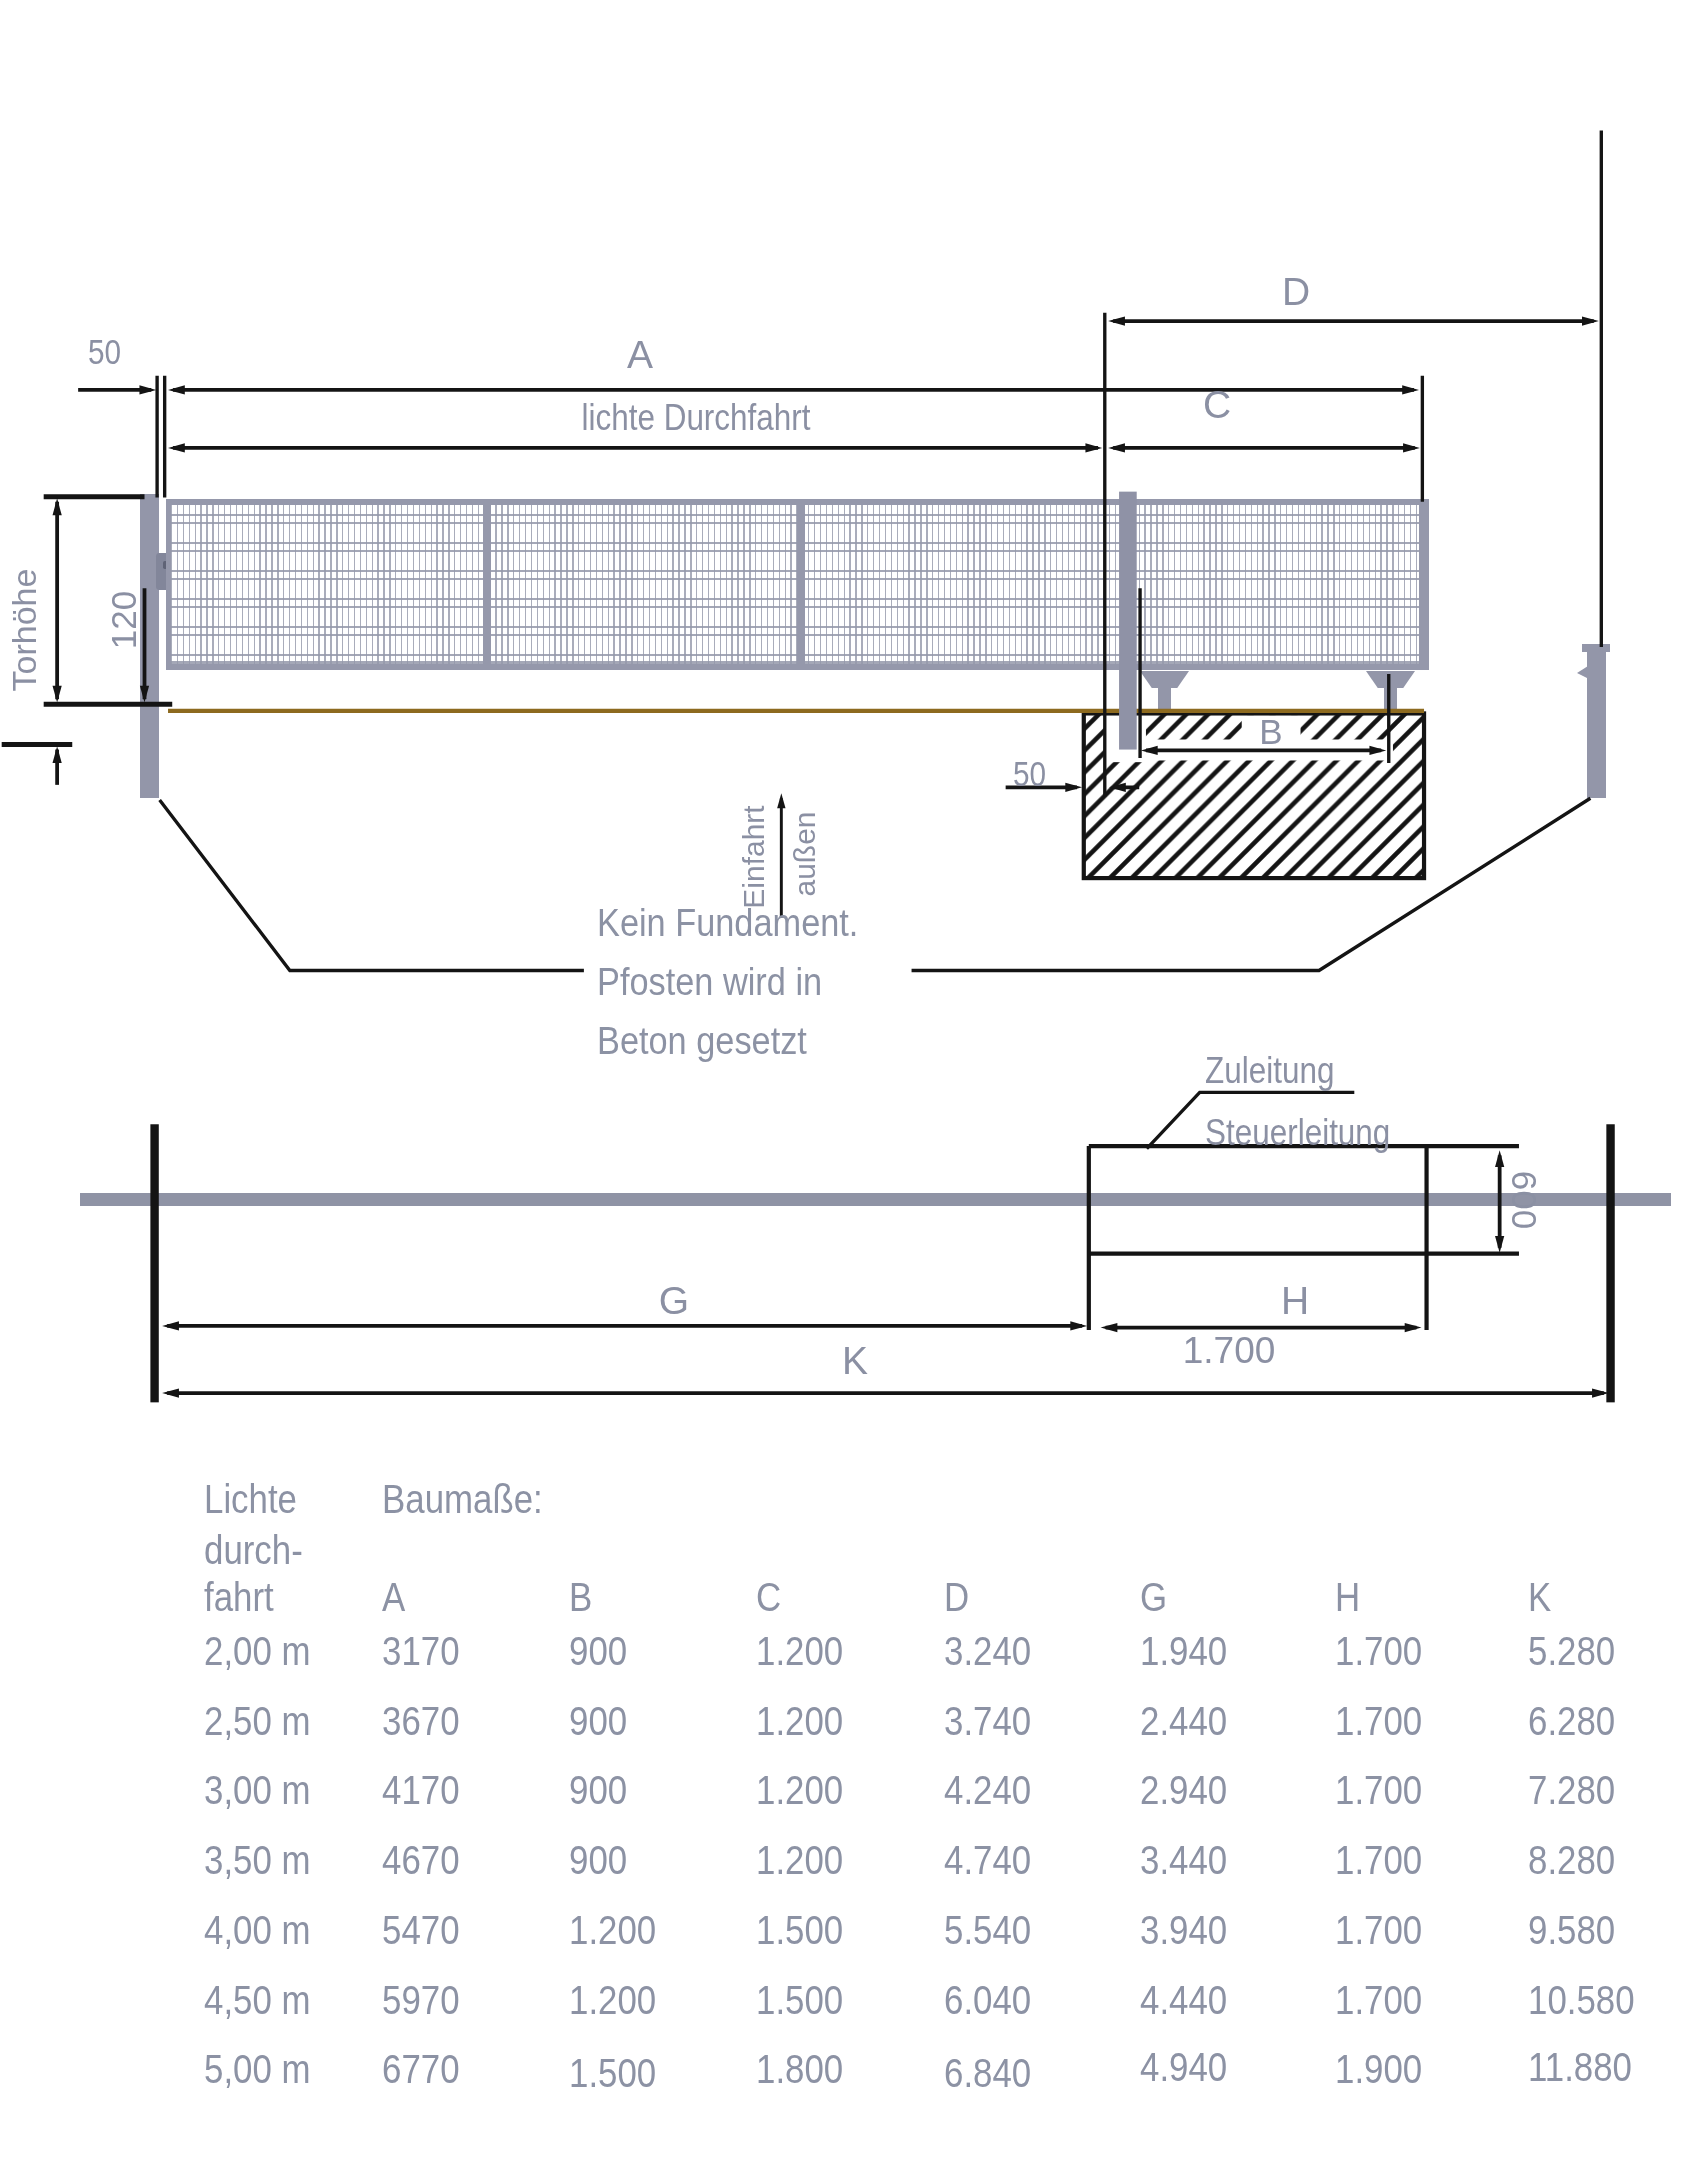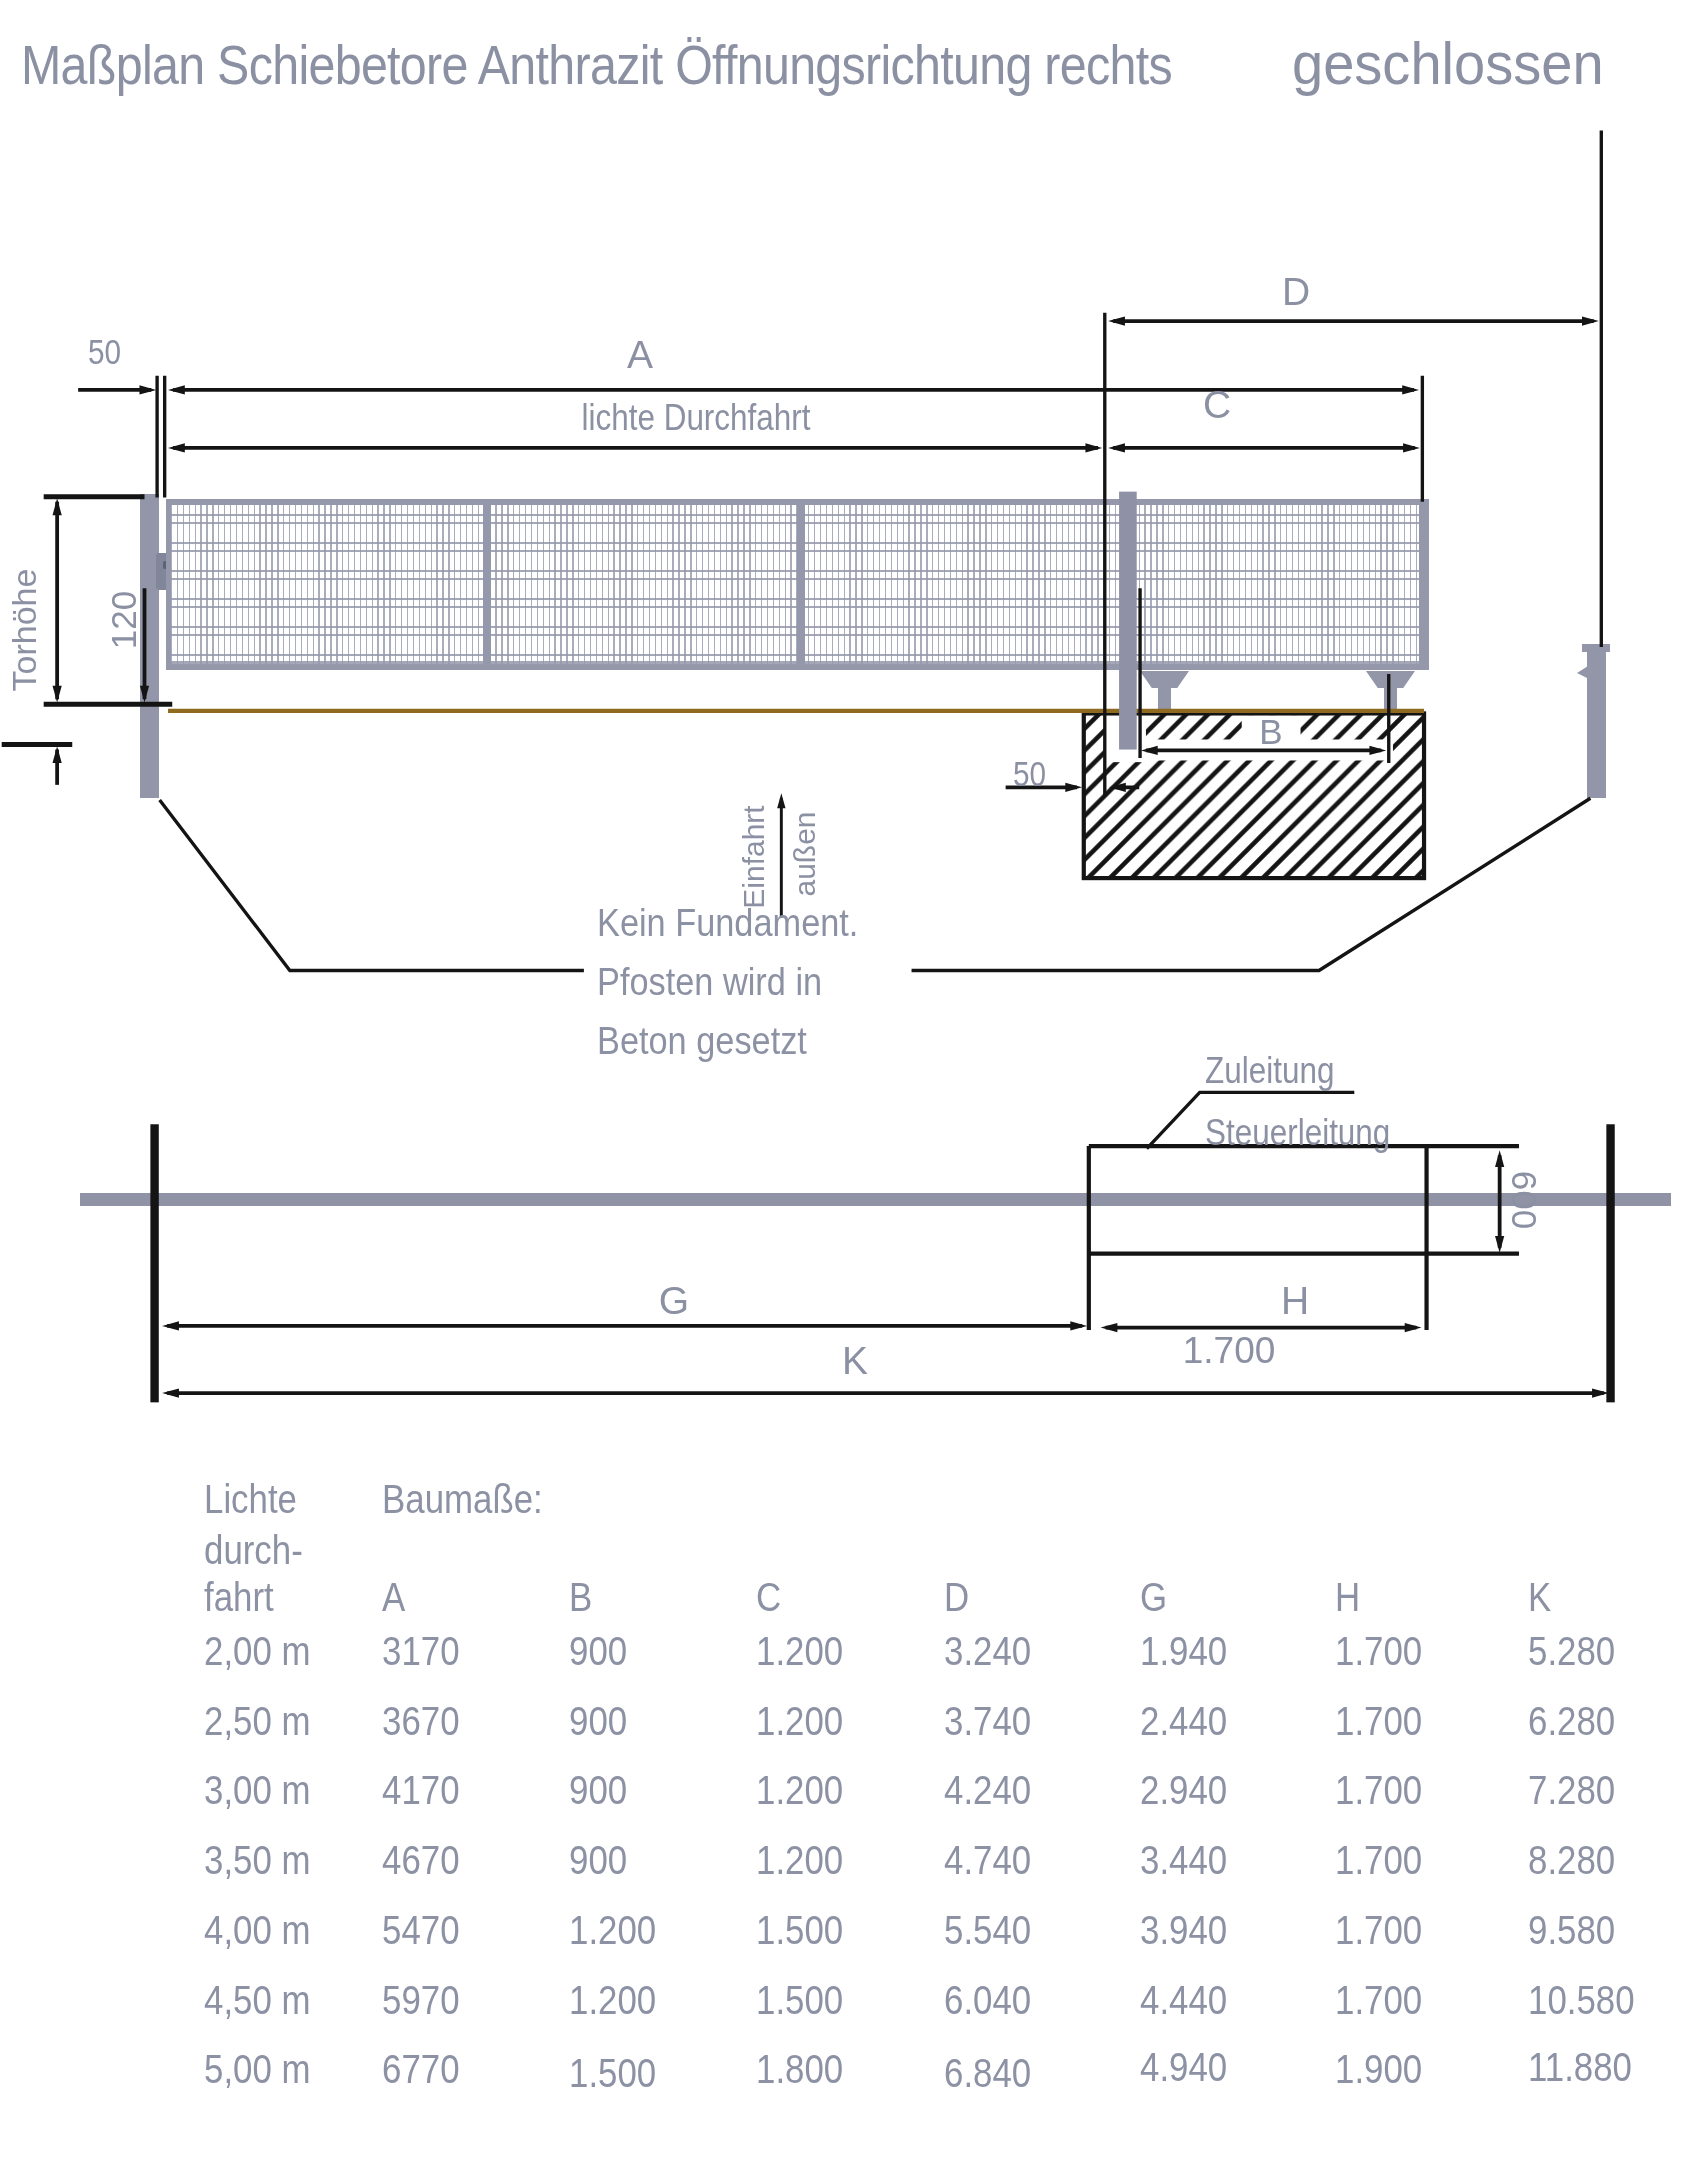--- a/index.html
+++ b/index.html
@@ -32,24 +32,20 @@
   .tc{position:absolute;color:#8c92a4;font-size:41px;white-space:nowrap;z-index:3;
       transform:scaleX(.85);transform-origin:0 0;}
   .note{position:absolute;color:#8c92a4;font-size:39px;white-space:nowrap;z-index:3;
         transform:scaleX(.88);transform-origin:0 0;}
 </style>
 </head>
 <body>
 
 <div class="canvas">
 
-  <div class="title">
-    <span class="p1">Maßplan Schiebetore Anthrazit Öffnungsrichtung rechts </span>
-    <span class="p2">geschlossen</span>
-  </div>
 
   <div class="post" style="left:140px;top:494px;width:19.3px;height:304px;"></div>
   <div class="latch"></div>
   <div class="gate"></div>
   <div class="gbar" style="left:483px;"></div>
   <div class="gbar" style="left:797px;"></div>
   <div class="foot" style="left:1140px;top:671px;"></div>
   <div class="stem" style="left:1158px;top:686px;"></div>
   <div class="foot" style="left:1366px;top:671px;"></div>
   <div class="stem" style="left:1384px;top:686px;"></div>

